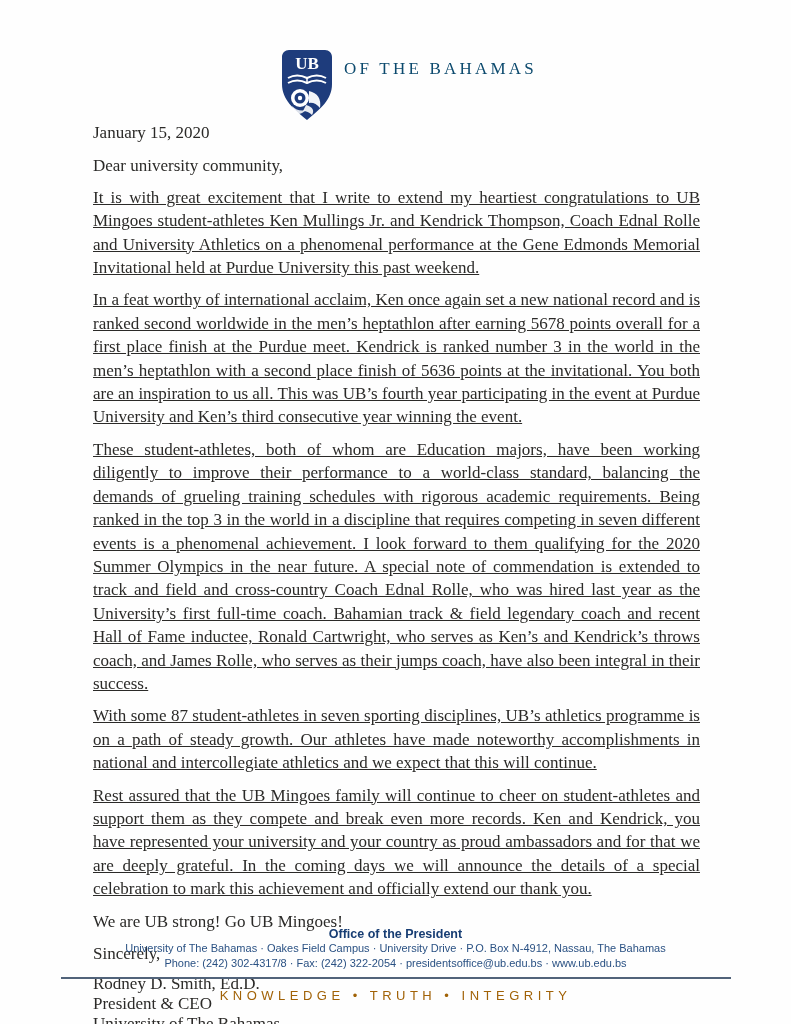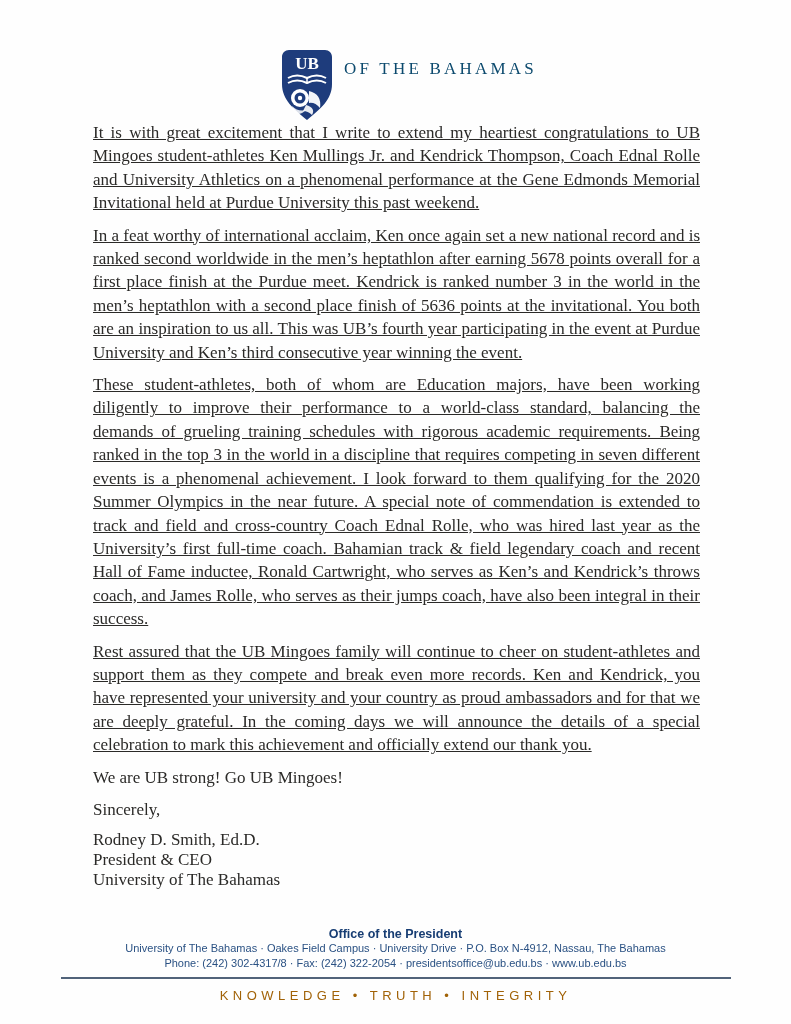--- a/index.html
+++ b/index.html
@@ -122,24 +122,27 @@
       <path d="M27,41 Q40,44 38,58 Q33,52 27,53 Z" fill="#ffffff" opacity="0.95"></path>
       <path d="M24,55 Q34,58 30,65 Q26,61 21,61 Z" fill="#ffffff" opacity="0.9"></path>
       <path d="M10,56 Q16,62 24,60 Q18,66 12,63 Z" fill="#ffffff" opacity="0.85"></path>
     </svg>
     <div class="wordmark">
       <div class="wordmark-bottom">OF THE BAHAMAS</div>
     </div>
   </div>
 
   <div class="letter">
+    <div class="date">January 15, 2020</div>
+    <div class="salutation">Dear university community,</div>
 
     <p class="body-para">It is with great excitement that I write to extend my heartiest congratulations to UB Mingoes student-athletes Ken Mullings Jr. and Kendrick Thompson, Coach Ednal Rolle and University Athletics on a phenomenal performance at the Gene Edmonds Memorial Invitational held at Purdue University this past weekend.</p>
     <p class="body-para">In a feat worthy of international acclaim, Ken once again set a new national record and is ranked second worldwide in the men’s heptathlon after earning 5678 points overall for a first place finish at the Purdue meet. Kendrick is ranked number 3 in the world in the men’s heptathlon with a second place finish of 5636 points at the invitational. You both are an inspiration to us all. This was UB’s fourth year participating in the event at Purdue University and Ken’s third consecutive year winning the event.</p>
     <p class="body-para">These student-athletes, both of whom are Education majors, have been working diligently to improve their performance to a world-class standard, balancing the demands of grueling training schedules with rigorous academic requirements. Being ranked in the top 3 in the world in a discipline that requires competing in seven different events is a phenomenal achievement. I look forward to them qualifying for the 2020 Summer Olympics in the near future. A special note of commendation is extended to track and field and cross-country Coach Ednal Rolle, who was hired last year as the University’s first full-time coach. Bahamian track &amp; field legendary coach and recent Hall of Fame inductee, Ronald Cartwright, who serves as Ken’s and Kendrick’s throws coach, and James Rolle, who serves as their jumps coach, have also been integral in their success.</p>
+    <p class="body-para">With some 87 student-athletes in seven sporting disciplines, UB’s athletics programme is on a path of steady growth. Our athletes have made noteworthy accomplishments in national and intercollegiate athletics and we expect that this will continue.</p>
     <p class="body-para">Rest assured that the UB Mingoes family will continue to cheer on student-athletes and support them as they compete and break even more records. Ken and Kendrick, you have represented your university and your country as proud ambassadors and for that we are deeply grateful. In the coming days we will announce the details of a special celebration to mark this achievement and officially extend our thank you.</p>
 
     <p class="tagline">We are UB strong! Go UB Mingoes!</p>
     <p class="closing">Sincerely,</p>
 
     <div class="signature-block">
       <div>Rodney D. Smith, Ed.D.</div>
       <div>President &amp; CEO</div>
       <div>University of The Bahamas</div>
     </div>

